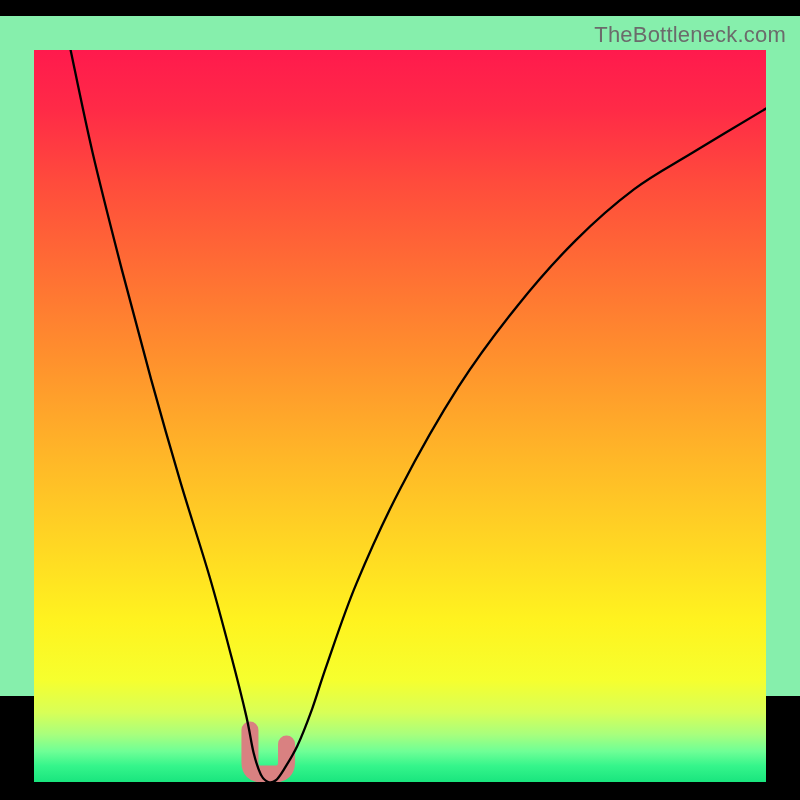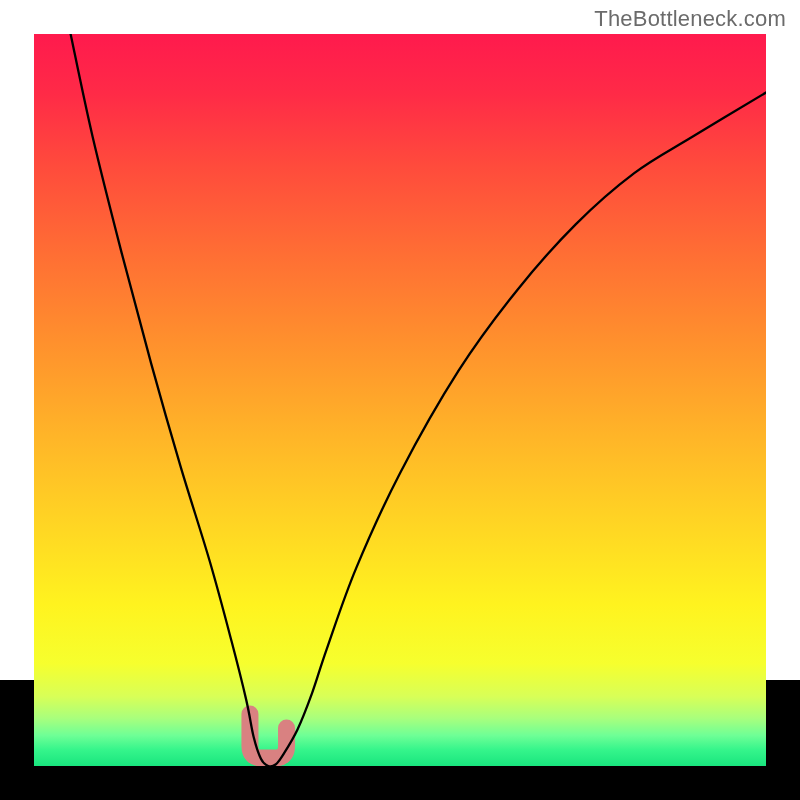--- a/index.html
+++ b/index.html
@@ -6,23 +6,23 @@
     margin: 0;
     padding: 0;
     width: 800px;
     height: 800px;
     background: #000;
     overflow: hidden;
     font-family: Arial, Helvetica, sans-serif;
   }
   .frame {
     position: absolute;
-    left: 0; top: 0;
+    left: 0; top: 16px;
     width: 800px; height: 680px;
-    background: #ffffff;
+    background: #86efac;
   }
   .plot {
     position: absolute;
     left: 34px;
     top: 34px;
     width: 732px;
     height: 732px;
     overflow: hidden;
   }
   .watermark {

